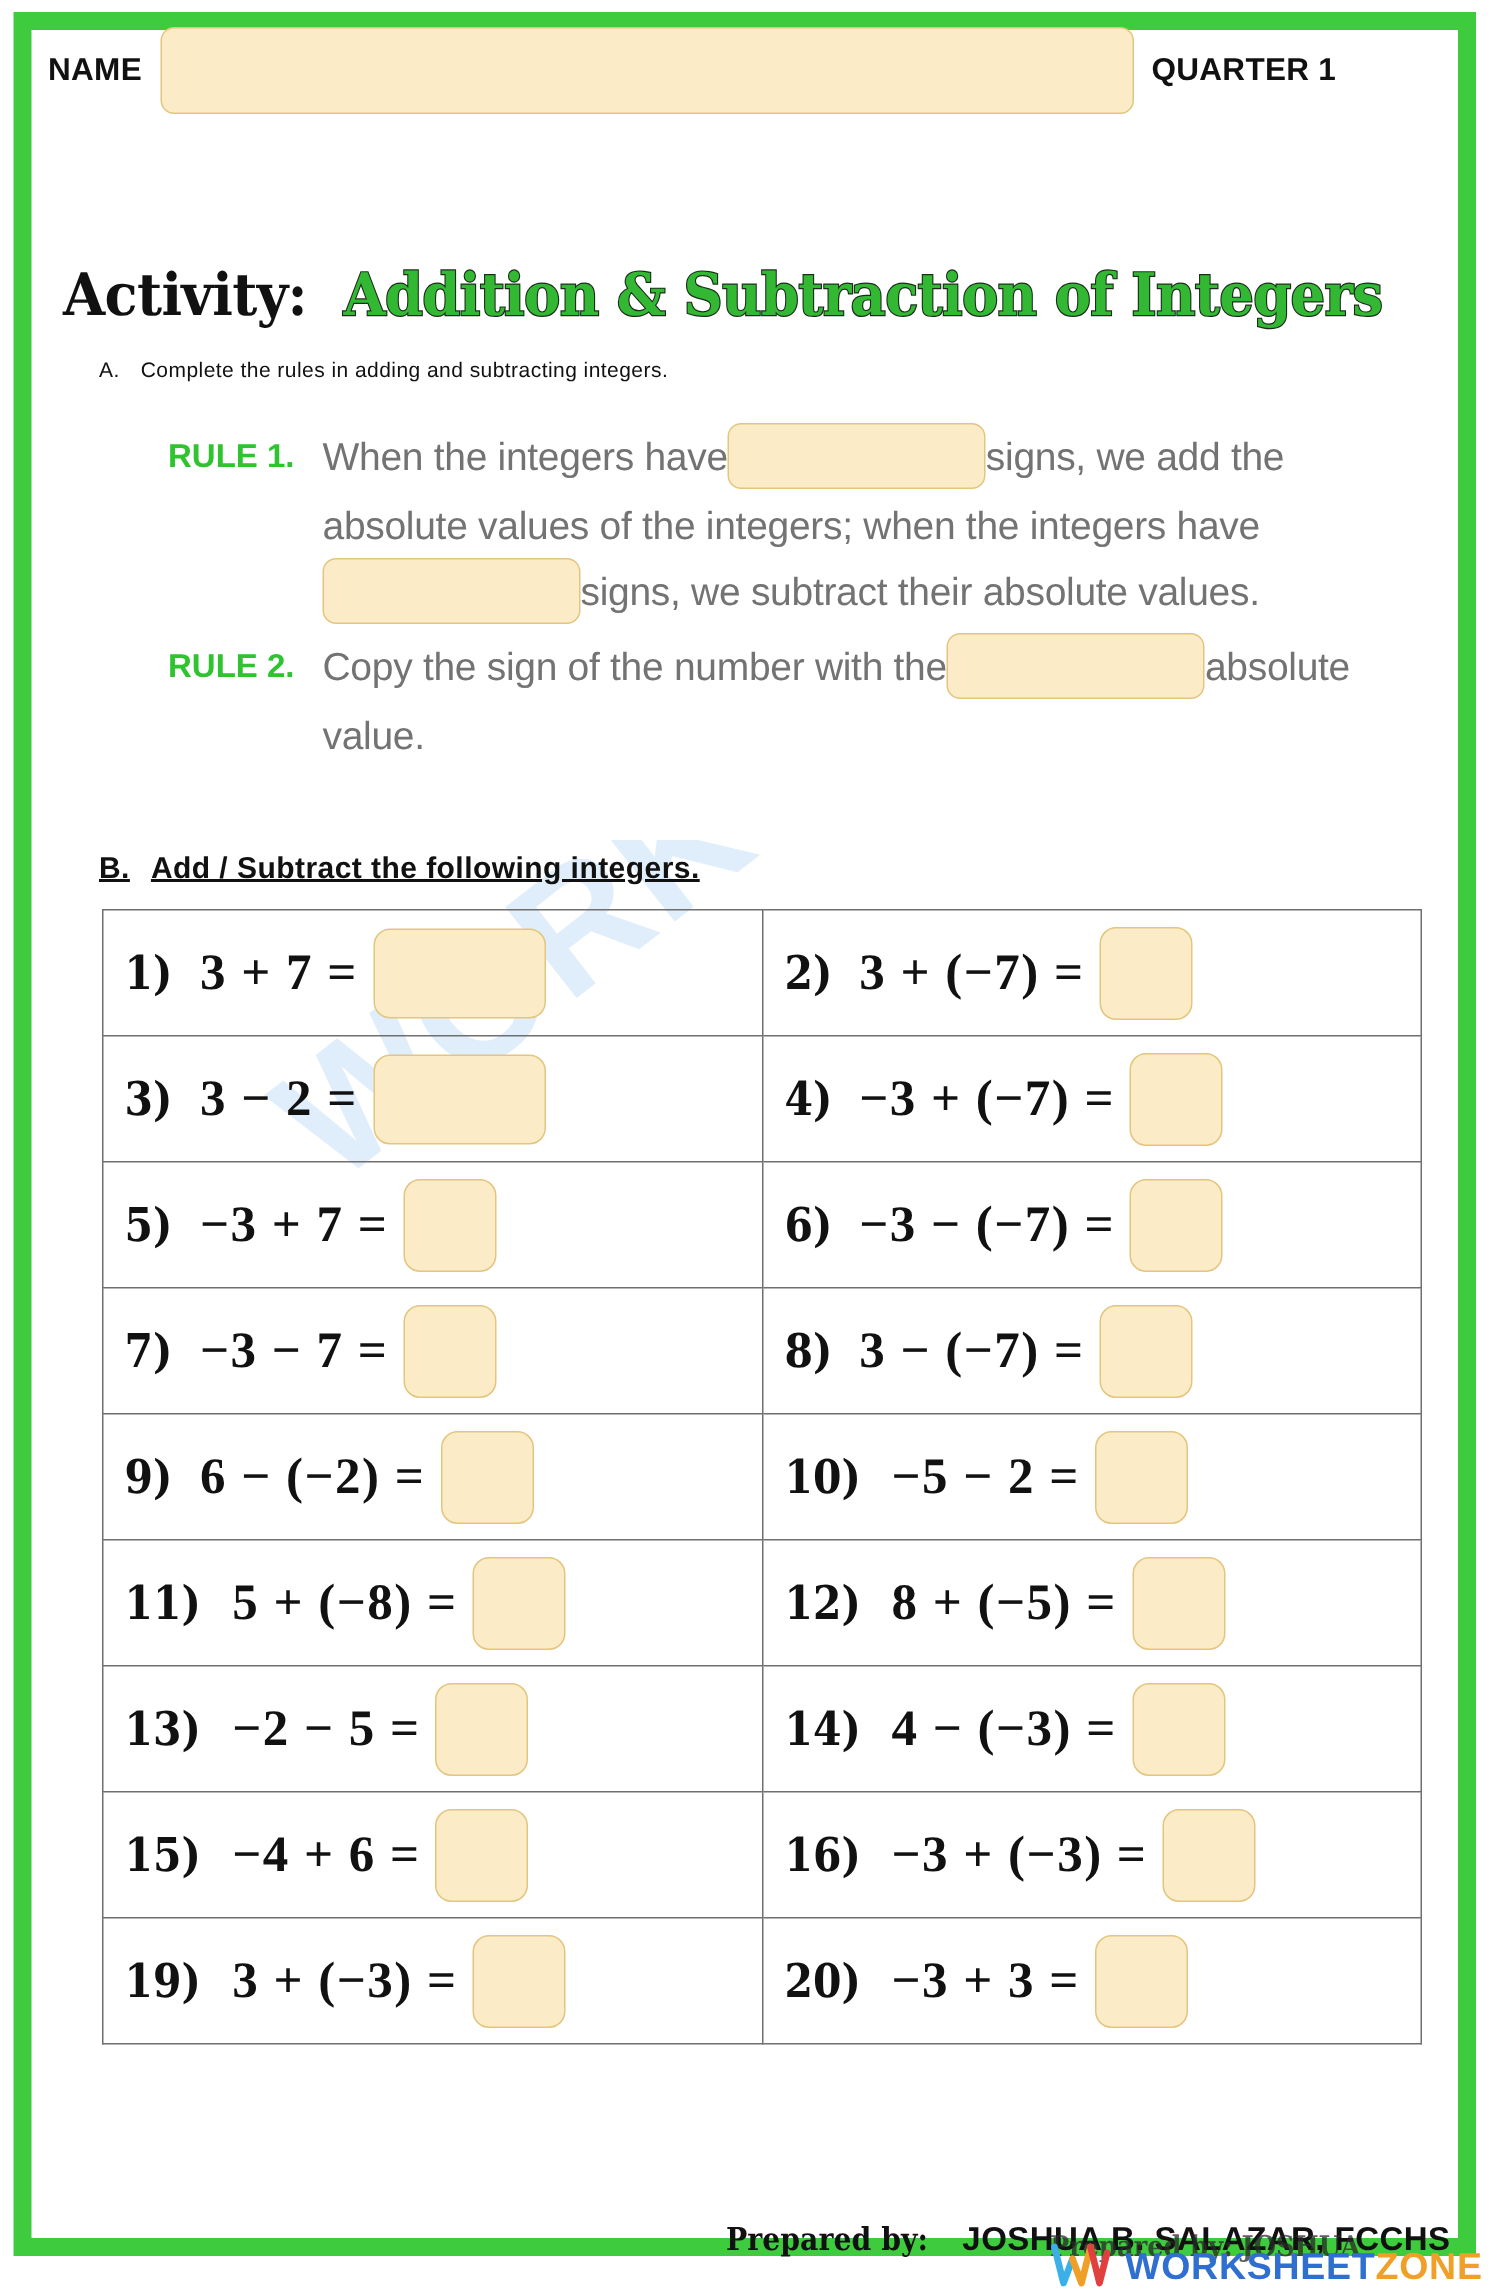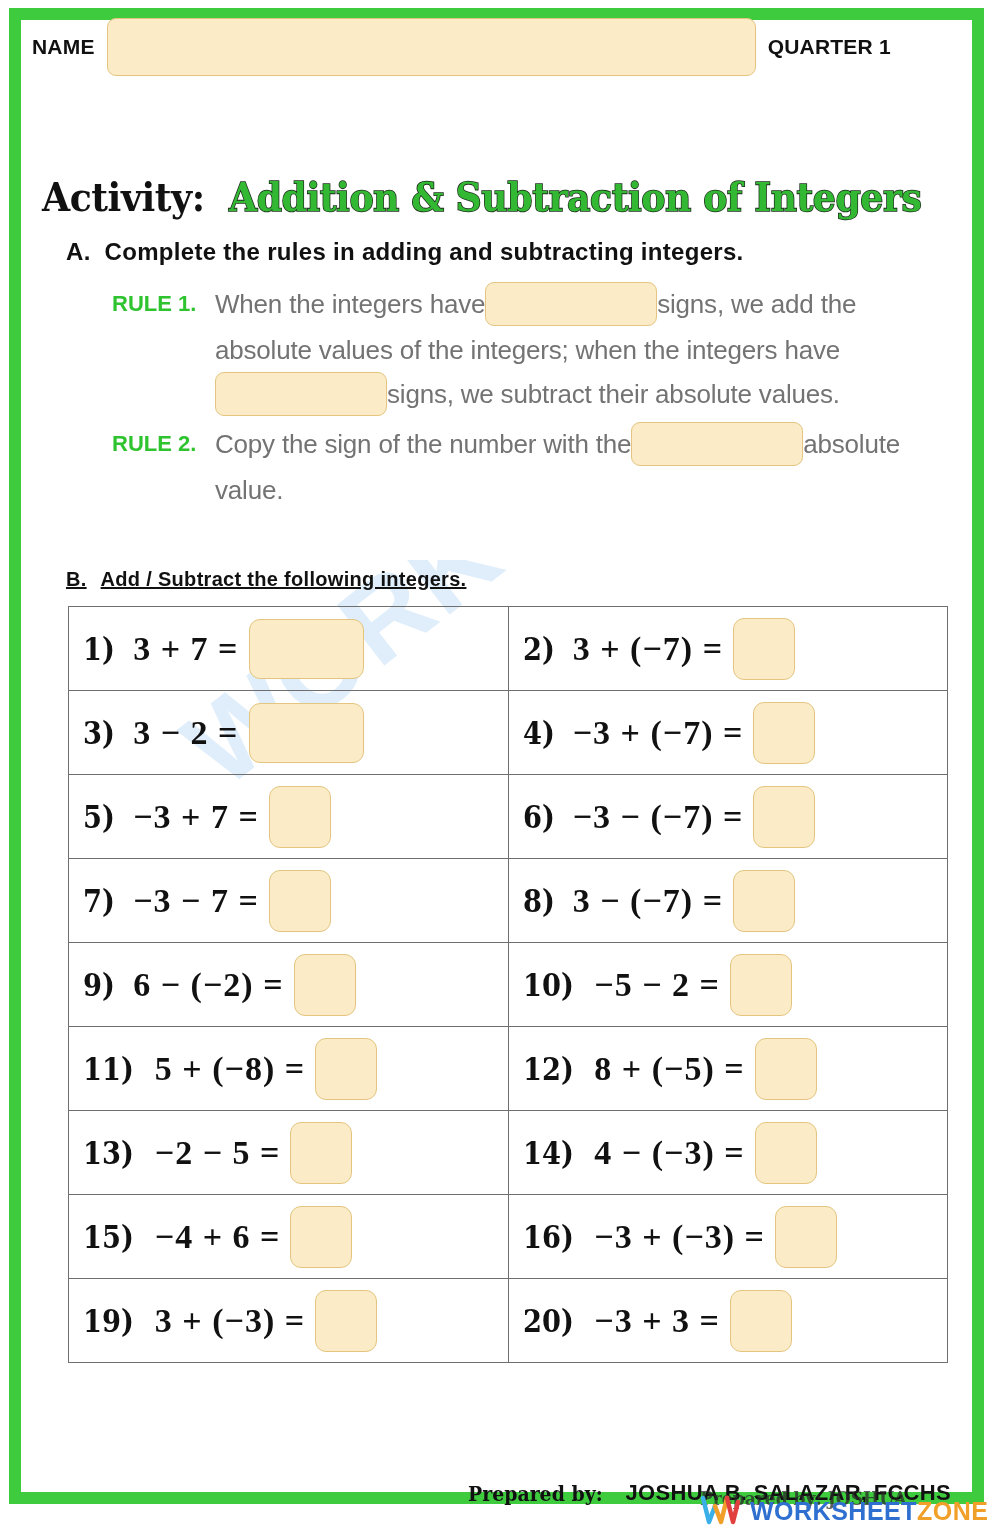--- a/index.html
+++ b/index.html
@@ -127,22 +127,22 @@
     margin-left: 12px;
     -webkit-text-stroke: 1.6px #1d2b1d;
     paint-order: stroke fill;
   }
 
   
   #section-a-head {
     position: absolute;
     left: 66px;
     top: 238px;
-    font-weight: 700;
-    font-size: 24px;
+    font-weight: 400;
+    font-size: 14px;
     color: #111111;
     letter-spacing: .3px;
   }
   #section-a-head .ltr { margin-right: 14px; }
 
   #rules {
     position: absolute;
     left: 112px;
     top: 282px;
     width: 840px;
@@ -241,24 +241,24 @@
     margin-left: 10px;
     width: 62px;
     height: 62px;
     flex: 0 0 auto;
   }
   .p-answer.wide { width: 115px; height: 60px; }
 
   
   #prepared-by {
     position: absolute;
-    left: 468px;
+    left: 484px;
     top: 1480px;
     display: flex;
-    align-items: center;
+    align-items: flex-start;
     white-space: nowrap;
   }
   #prepared-label {
     font-family: "DejaVu Serif", serif;
     font-weight: 700;
     font-size: 21px;
     color: #111111;
     transform: scaleX(.9);
     transform-origin: left center;
   }

